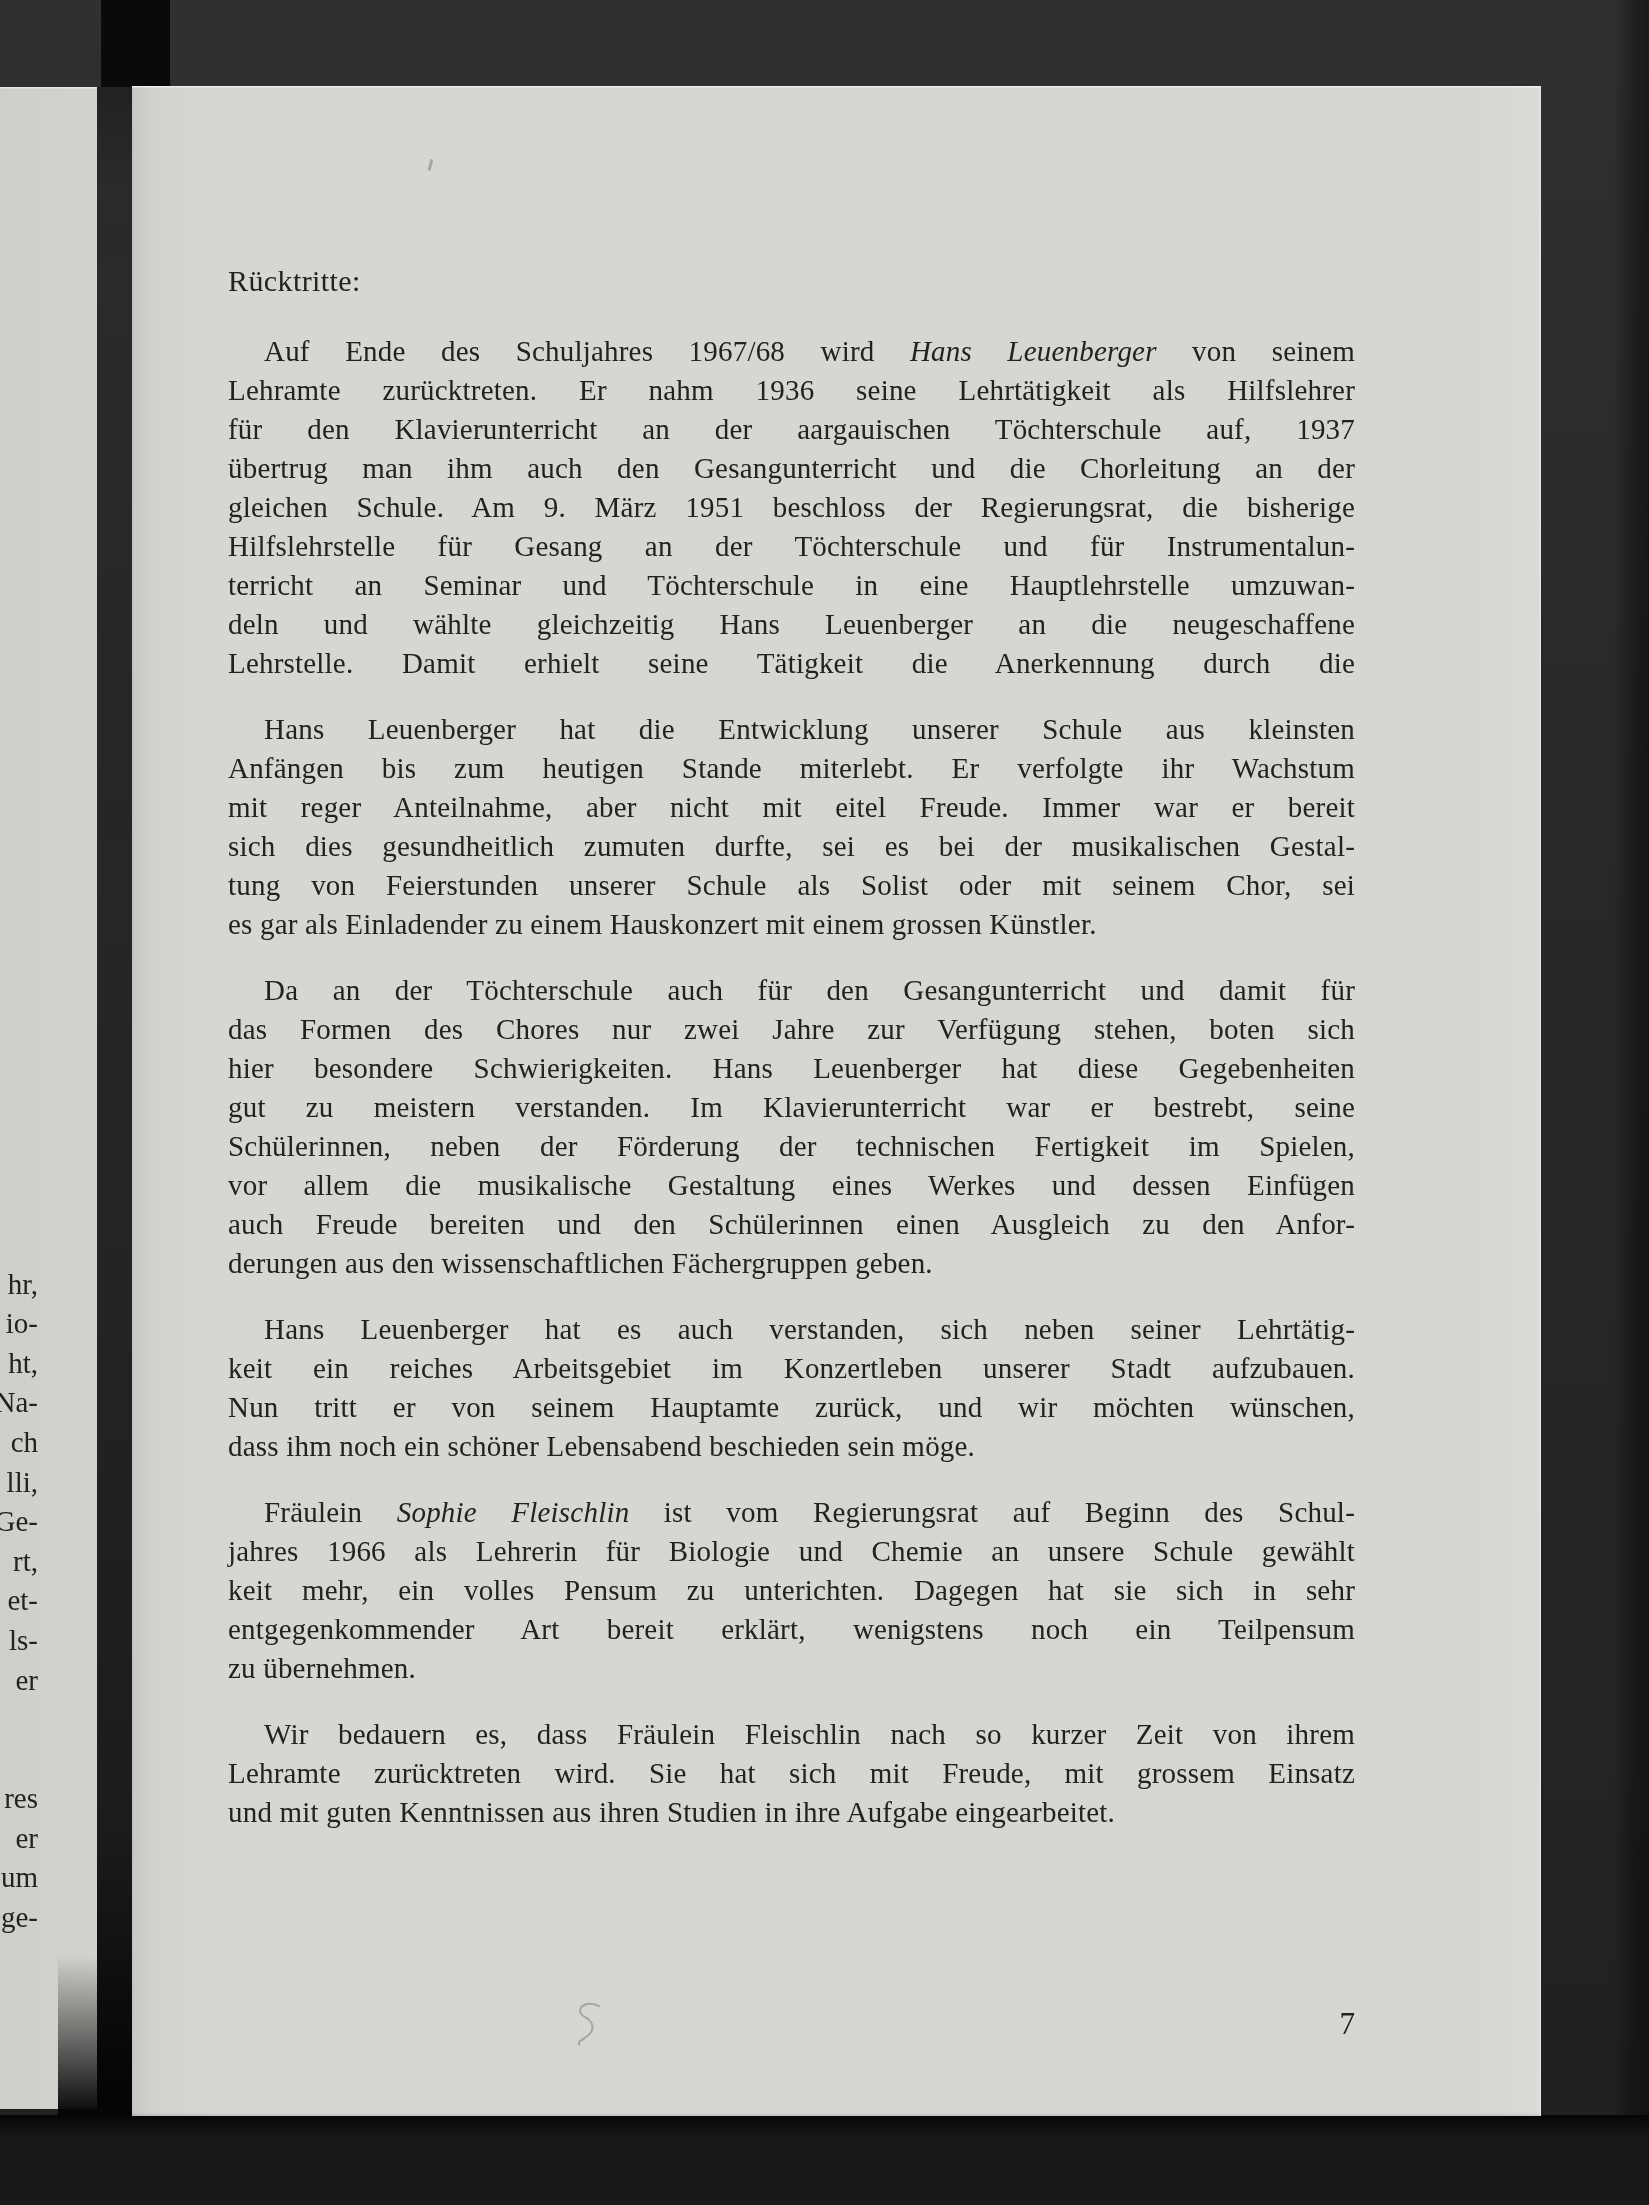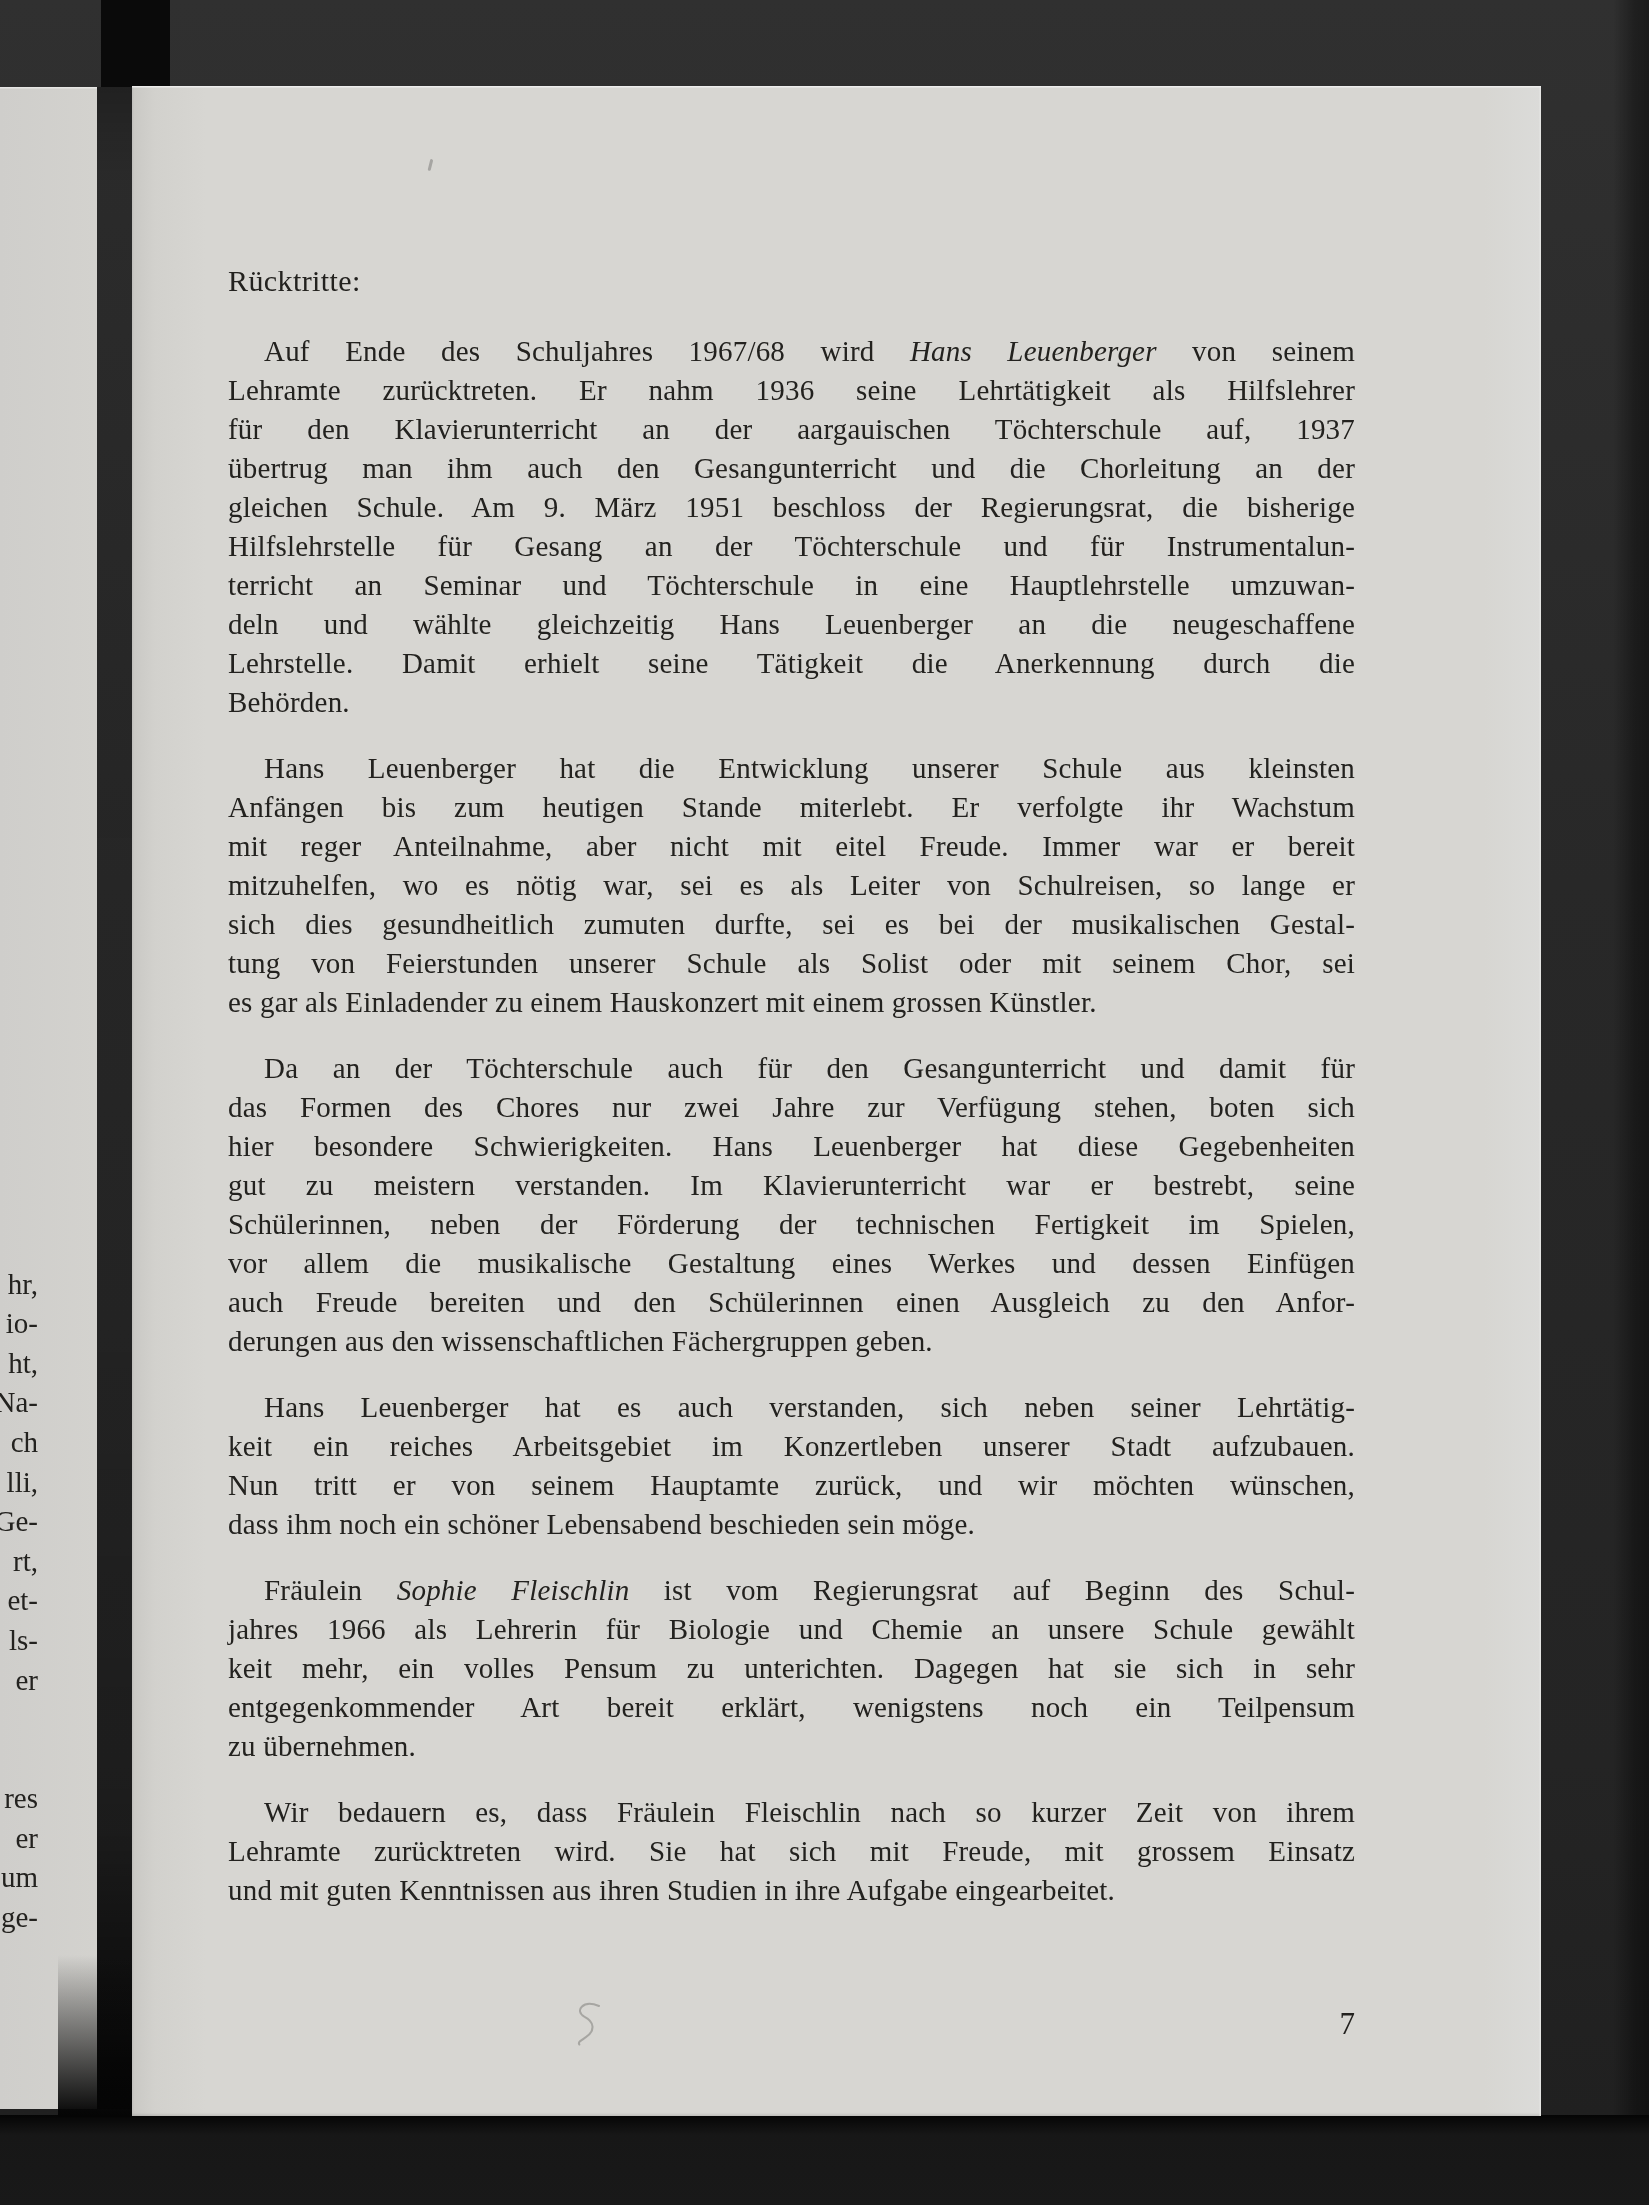--- a/index.html
+++ b/index.html
@@ -82,27 +82,25 @@
     <div class="para">
           <div class="line first"><span>Auf Ende des Schuljahres 1967/68 wird </span><span class="it">Hans Leuenberger</span><span> von seinem</span></div>
           <div class="line"><span>Lehramte zurücktreten. Er nahm 1936 seine Lehrtätigkeit als Hilfslehrer</span></div>
           <div class="line"><span>für den Klavierunterricht an der aargauischen Töchterschule auf, 1937</span></div>
           <div class="line"><span>übertrug man ihm auch den Gesangunterricht und die Chorleitung an der</span></div>
           <div class="line"><span>gleichen Schule. Am 9. März 1951 beschloss der Regierungsrat, die bisherige</span></div>
           <div class="line"><span>Hilfslehrstelle für Gesang an der Töchterschule und für Instrumentalun-</span></div>
           <div class="line"><span>terricht an Seminar und Töchterschule in eine Hauptlehrstelle umzuwan-</span></div>
           <div class="line"><span>deln und wählte gleichzeitig Hans Leuenberger an die neugeschaffene</span></div>
           <div class="line"><span>Lehrstelle. Damit erhielt seine Tätigkeit die Anerkennung durch die</span></div>
-          <div class="line last"><span>Behörden.</span></div>
         </div>
         <div class="para">
           <div class="line first"><span>Hans Leuenberger hat die Entwicklung unserer Schule aus kleinsten</span></div>
           <div class="line"><span>Anfängen bis zum heutigen Stande miterlebt. Er verfolgte ihr Wachstum</span></div>
           <div class="line"><span>mit reger Anteilnahme, aber nicht mit eitel Freude. Immer war er bereit</span></div>
-          <div class="line"><span>mitzuhelfen, wo es nötig war, sei es als Leiter von Schulreisen, so lange er</span></div>
           <div class="line"><span>sich dies gesundheitlich zumuten durfte, sei es bei der musikalischen Gestal-</span></div>
           <div class="line"><span>tung von Feierstunden unserer Schule als Solist oder mit seinem Chor, sei</span></div>
           <div class="line last"><span>es gar als Einladender zu einem Hauskonzert mit einem grossen Künstler.</span></div>
         </div>
         <div class="para">
           <div class="line first"><span>Da an der Töchterschule auch für den Gesangunterricht und damit für</span></div>
           <div class="line"><span>das Formen des Chores nur zwei Jahre zur Verfügung stehen, boten sich</span></div>
           <div class="line"><span>hier besondere Schwierigkeiten. Hans Leuenberger hat diese Gegebenheiten</span></div>
           <div class="line"><span>gut zu meistern verstanden. Im Klavierunterricht war er bestrebt, seine</span></div>
           <div class="line"><span>Schülerinnen, neben der Förderung der technischen Fertigkeit im Spielen,</span></div>

